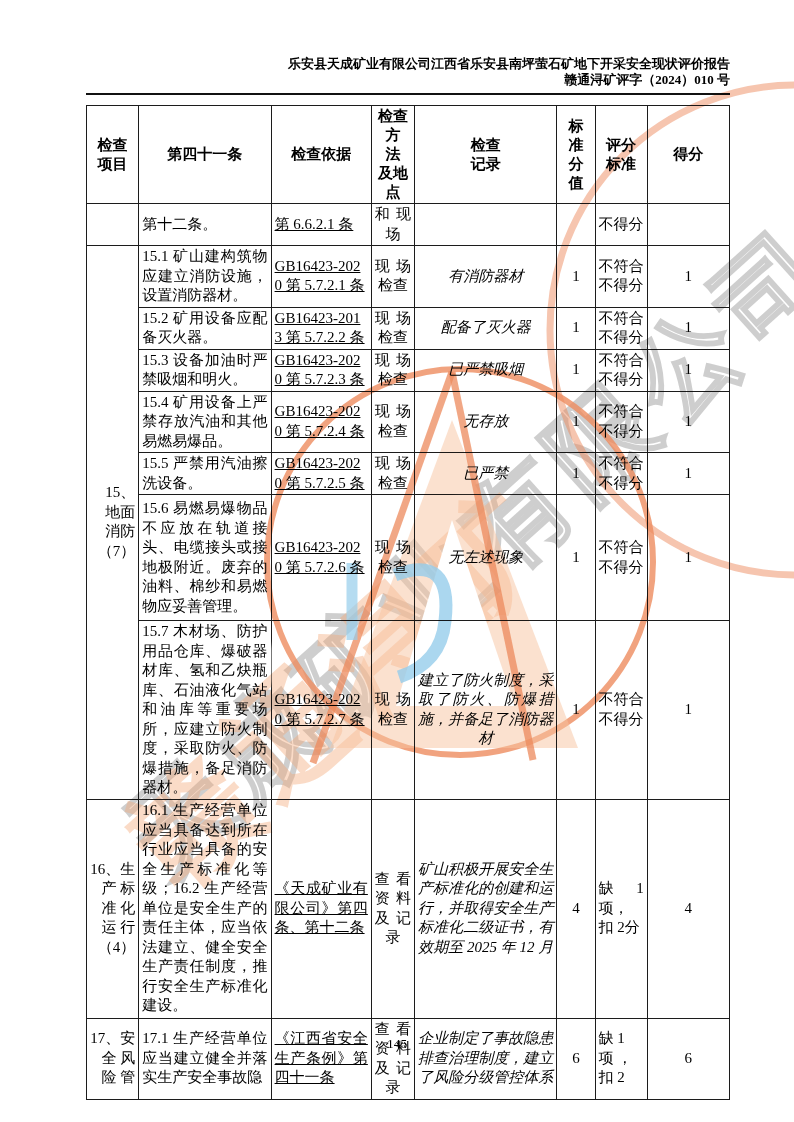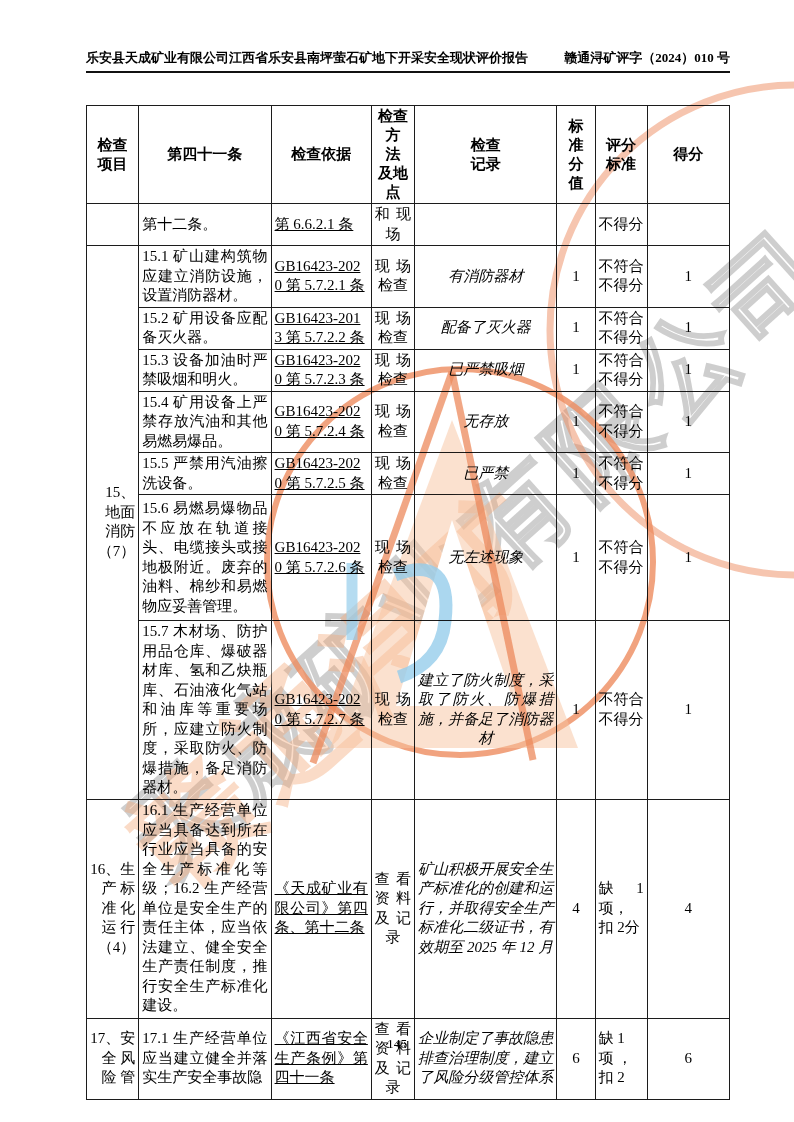--- a/index.html
+++ b/index.html
@@ -3,24 +3,24 @@
 <meta charset="utf-8">
 <style>
   html,body { margin:0; padding:0; background:#e8e8e8; }
   .page {
     position:relative; width:794px; height:1122px; margin:0 auto;
     background:#ffffff; overflow:hidden; color:#000;
     font-family:"Liberation Serif","DejaVu Serif",serif;
   }
   
   .doc-header {
-    position:absolute; left:86px; top:50px; width:644px;
+    position:absolute; left:86px; top:56px; width:644px;
     display:flex; justify-content:space-between; align-items:flex-end;
     border-bottom:2px solid #111; padding-bottom:5px;
-    font-weight:bold; font-size:13px; line-height:16px; white-space:nowrap;
+    font-weight:bold; font-size:13px; line-height:16px; white-space:nowrap;flex-direction:column;
   }
   
   table.checklist {
     position:absolute; left:86px; top:105px; width:644px;
     border-collapse:collapse; table-layout:fixed;
   }
   .checklist th, .checklist td {
     border:1.5px solid #1c1c1c; padding:1px 3px;
     font-size:15px; line-height:19.5px; overflow:hidden;
     vertical-align:middle; word-break:break-all;

